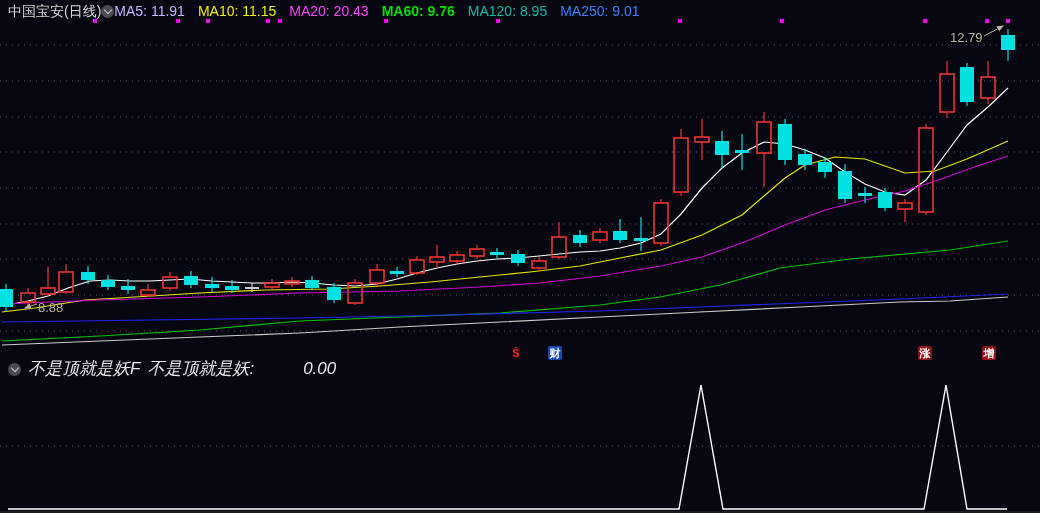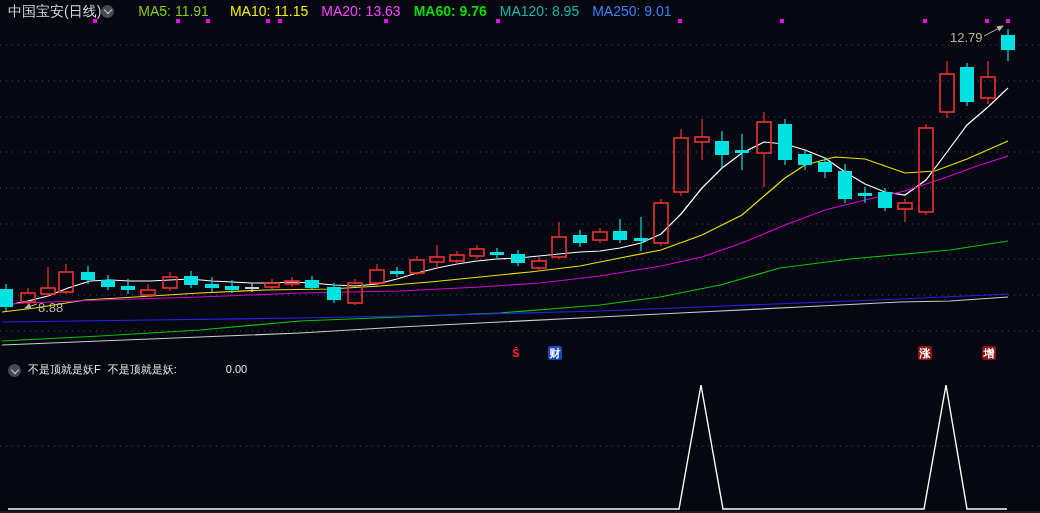--- a/index.html
+++ b/index.html
@@ -27,22 +27,22 @@
   }
   .legend{display:flex;align-items:center;gap:13px;}
   .legend-item{white-space:nowrap;}
   .badge{
     position:absolute;top:346px;z-index:5;width:14px;height:14px;
     font-size:11px;line-height:14px;text-align:center;border-radius:2px;
     font-weight:bold;cursor:pointer;
   }
   .subhdr{
     position:absolute;left:8px;top:361px;z-index:6;
-    display:flex;align-items:flex-end;gap:7px;
-    font-size:11px;line-height:16px;color:#e8e8e8;white-space:nowrap;
+    display:flex;align-items:center;gap:7px;
+    font-size:17px;line-height:16px;color:#e8e8e8;white-space:nowrap;font-style:italic;
   }
   .subhdr .val{margin-left:-2px;padding-left:44px;}
   .bottom-edge{position:absolute;left:0;bottom:0;width:100%;height:2px;background:#1b1b22;z-index:2;}
 </style>
 </head>
 <body>
 
 <div class="window" id="win">
 
   <svg class="chart" id="chart-svg" width="1040" height="513" viewBox="0 0 1040 513">
@@ -233,23 +233,23 @@
       <line x1="984" y1="36" x2="1003" y2="26" stroke="#bdb399" stroke-width="1" marker-end="url(#arr)"></line>
       <text x="38" y="312" fill="#bdb399" font-size="13" font-family="&quot;Liberation Sans&quot;,sans-serif">8.88</text>
       <line x1="37" y1="304" x2="25" y2="308" stroke="#bdb399" stroke-width="1" marker-end="url(#arr)"></line>
       <polyline points="8,509 679,509 701,385 723,509 924,509 946,385 967,509 1007,509" fill="none" stroke="#ffffff" stroke-width="1.4"></polyline>
     </svg>
 
   <div class="topbar">
     <span class="title">中国宝安(日线)</span>
     <span class="chev"></span>
     <span class="legend" id="legend">
-        <span class="legend-item" style="color: #84cc16; margin-left: 24px;">MA5: 11.91</span>
-        <span class="legend-item" style="color: rgb(240, 240, 0); margin-left: 8px;">MA10: 11.15</span>
-        <span class="legend-item" style="color: rgb(255, 69, 255);">MA20: 13.63</span>
+        <span class="legend-item" style="color: #c4b5fd;">MA5: 11.91</span>
+        <span class="legend-item" style="color: rgb(240, 240, 0);">MA10: 11.15</span>
+        <span class="legend-item" style="color: rgb(255, 69, 255);">MA20: 20.43</span>
         <span class="legend-item" style="color: rgb(0, 220, 0); font-weight: bold;">MA60: 9.76</span>
         <span class="legend-item" style="color: #14b8a6;">MA120: 8.95</span>
         <span class="legend-item" style="color: #3b82f6;">MA250: 9.01</span>
       </span>
   </div>
 
   <div class="subhdr">
     <span class="chev"></span>
     <span>不是顶就是妖F</span>
     <span>不是顶就是妖:</span>

